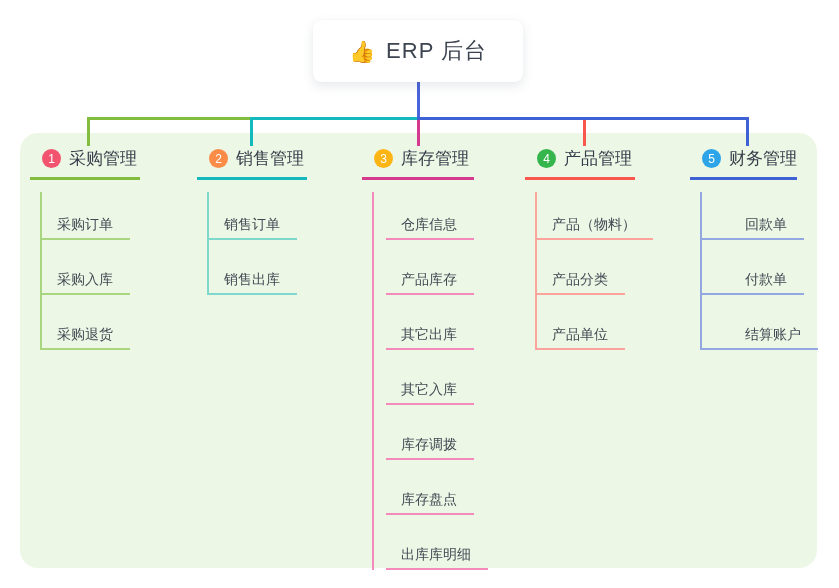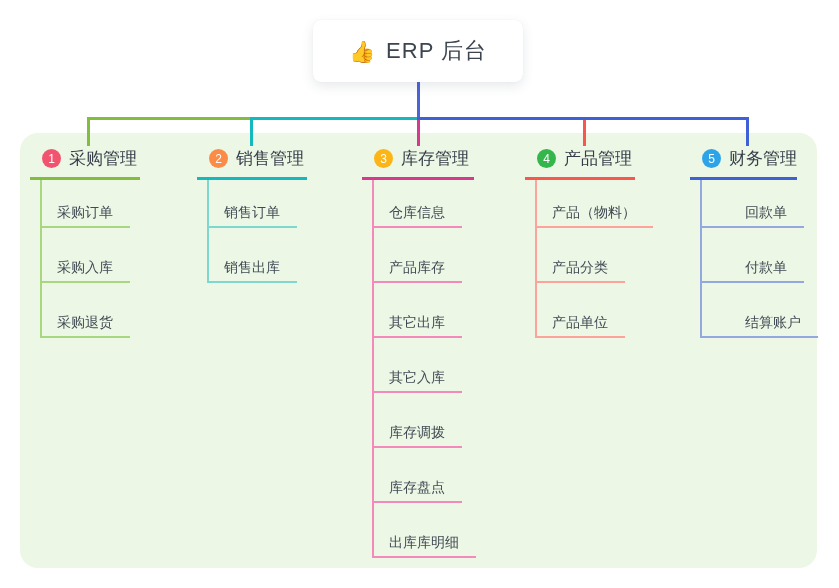--- a/index.html
+++ b/index.html
@@ -32,28 +32,28 @@
   
   .branch{position:absolute;top:141px;}
   .branch-title{display:flex;align-items:center;gap:8px;box-sizing:border-box;
     padding:6px 0 7px 12px;border-bottom:3px solid;white-space:nowrap;
     font-size:17px;color:#343D49;}
   .badge{width:19px;height:19px;border-radius:50%;flex:0 0 auto;
     display:flex;align-items:center;justify-content:center;
     color:#ffffff;font-size:12px;line-height:1;}
   .children{margin-left:10px;border-left:2px solid;}
   .child{height:55px;display:flex;align-items:flex-end;}
-  .child:first-child{height:48px;}
+  .child:first-child{height:48px;margin-top:12px;}
   .child-label{display:inline-block;white-space:nowrap;box-sizing:border-box;
     padding:0 17px 5px 15px;border-bottom:2px solid;
     font-size:14px;line-height:18px;color:#414A54;}
 
   .b1{left:30px;}  .b1 .branch-title{width:110px;border-color:#82BD40;} .b1 .badge{background:#F2536E;} .b1 .children{border-color:#A9D780;} .b1 .child-label{border-color:#A9D780;}
   .b2{left:197px;} .b2 .branch-title{width:110px;border-color:#14B9BE;} .b2 .badge{background:#FB8C47;} .b2 .children{border-color:#7FD8CE;} .b2 .child-label{border-color:#7FD8CE;}
-  .b3{left:362px;} .b3 .branch-title{width:112px;border-color:#D53A8E;} .b3 .badge{background:#FDB515;} .b3 .children{border-color:#F38ABB;} .b3 .child-label{border-color:#F38ABB;}
+  .b3{left:362px;} .b3 .branch-title{width:112px;border-color:#D53A8E;} .b3 .badge{background:#FDB515;} .b3 .children{border-color:#F38ABB;padding-left:12px;} .b3 .child-label{border-color:#F38ABB;}
   .b4{left:525px;} .b4 .branch-title{width:110px;border-color:#F9564E;} .b4 .badge{background:#35B64C;} .b4 .children{border-color:#FCA49B;} .b4 .child-label{border-color:#FCA49B;}
   .b5{left:690px;} .b5 .branch-title{width:107px;border-color:#3E62D6;} .b5 .badge{background:#2DA4E8;} .b5 .children{border-color:#93A8E0;} .b5 .child-label{border-color:#93A8E0;padding-left:43px;}
 </style>
 </head>
 <body>
 
 <div class="canvas">
 
   <div class="panel"></div>
 

